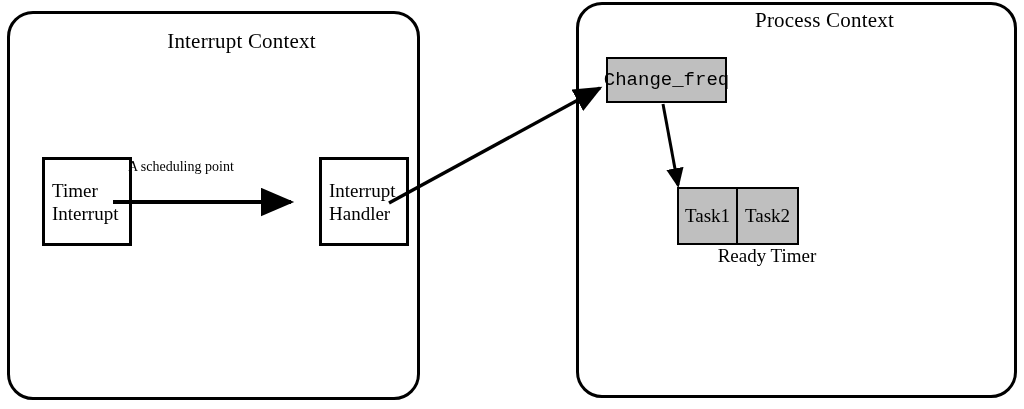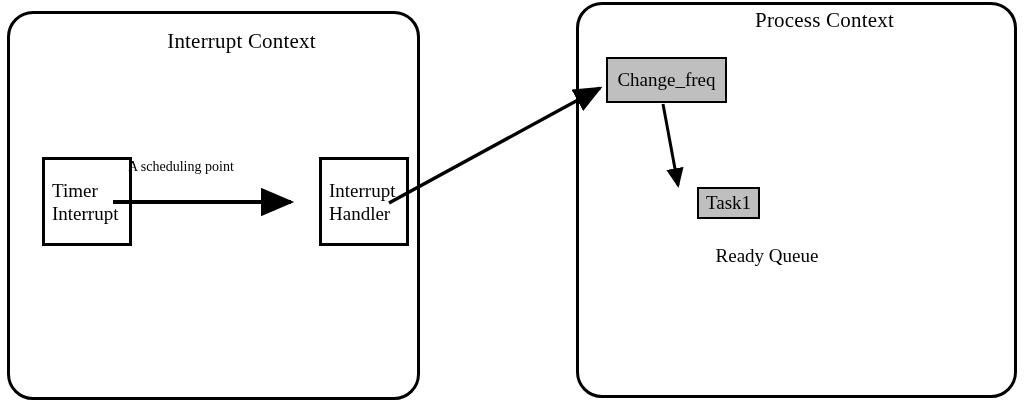--- a/index.html
+++ b/index.html
@@ -58,32 +58,31 @@
     border: 2px solid #000000;
     background: #bfbfbf;
     box-sizing: border-box;
     display: flex;
     align-items: center;
     justify-content: center;
     font-size: 19px;
     line-height: 22px;
     white-space: nowrap;
   }
-  #change-freq-box { left: 606px; top: 57px; width: 121px; height: 46px; }
+  #change-freq-box { left: 606px; top: 57px; width: 121px; height: 46px; font-family: Liberation Mono, monospace; }
 
   #ready-queue-row {
     position: absolute;
     left: 677px;
     top: 187px;
-    height: 32px;
+    height: 58px;
     display: flex;
     border: 2px solid #000000;
     box-sizing: border-box;
     background: #bfbfbf;
-    margin-left: 20px;
   }
   .queue-cell {
     width: 59px;
     display: flex;
     align-items: center;
     justify-content: center;
     font-size: 19px;
     border-right: 2px solid #000000;
     box-sizing: border-box;
     background: #bfbfbf;
@@ -130,23 +129,26 @@
   </div>
 
   <div class="gray-box" id="change-freq-box">
     <span>Change_freq</span>
   </div>
 
   <div id="ready-queue-row">
     <div class="queue-cell">
       <span>Task1</span>
     </div>
+    <div class="queue-cell">
+      <span>Task2</span>
+    </div>
   </div>
 
-  <div class="free-label" id="ready-queue-label">Ready Queue</div>
+  <div class="free-label" id="ready-queue-label">Ready Timer</div>
 
   <div class="free-label" id="scheduling-point-label">A scheduling point</div>
 
 
   <svg id="arrow-layer" viewBox="0 0 1024 409">
     <defs>
       <marker id="head-thick" markerWidth="9" markerHeight="9" refX="7.6" refY="3.6" orient="auto" markerUnits="strokeWidth">
         <path d="M0,0 L8.4,3.6 L0,7.2 z" fill="#000000"></path>
       </marker>
       <marker id="head-thin" markerWidth="7" markerHeight="7" refX="5.6" refY="2.9" orient="auto" markerUnits="strokeWidth">

